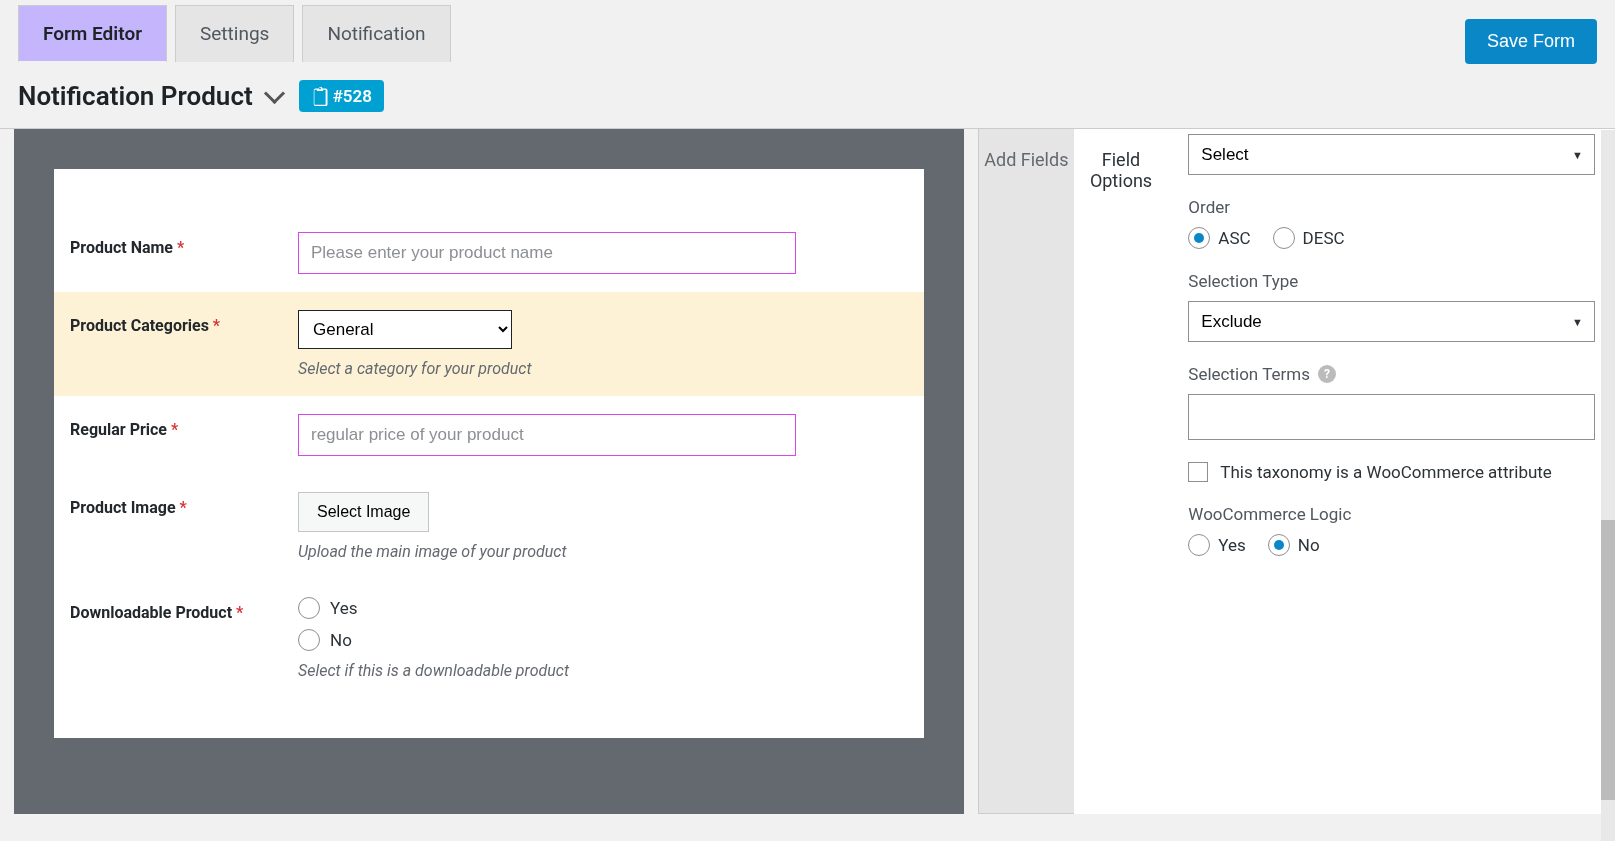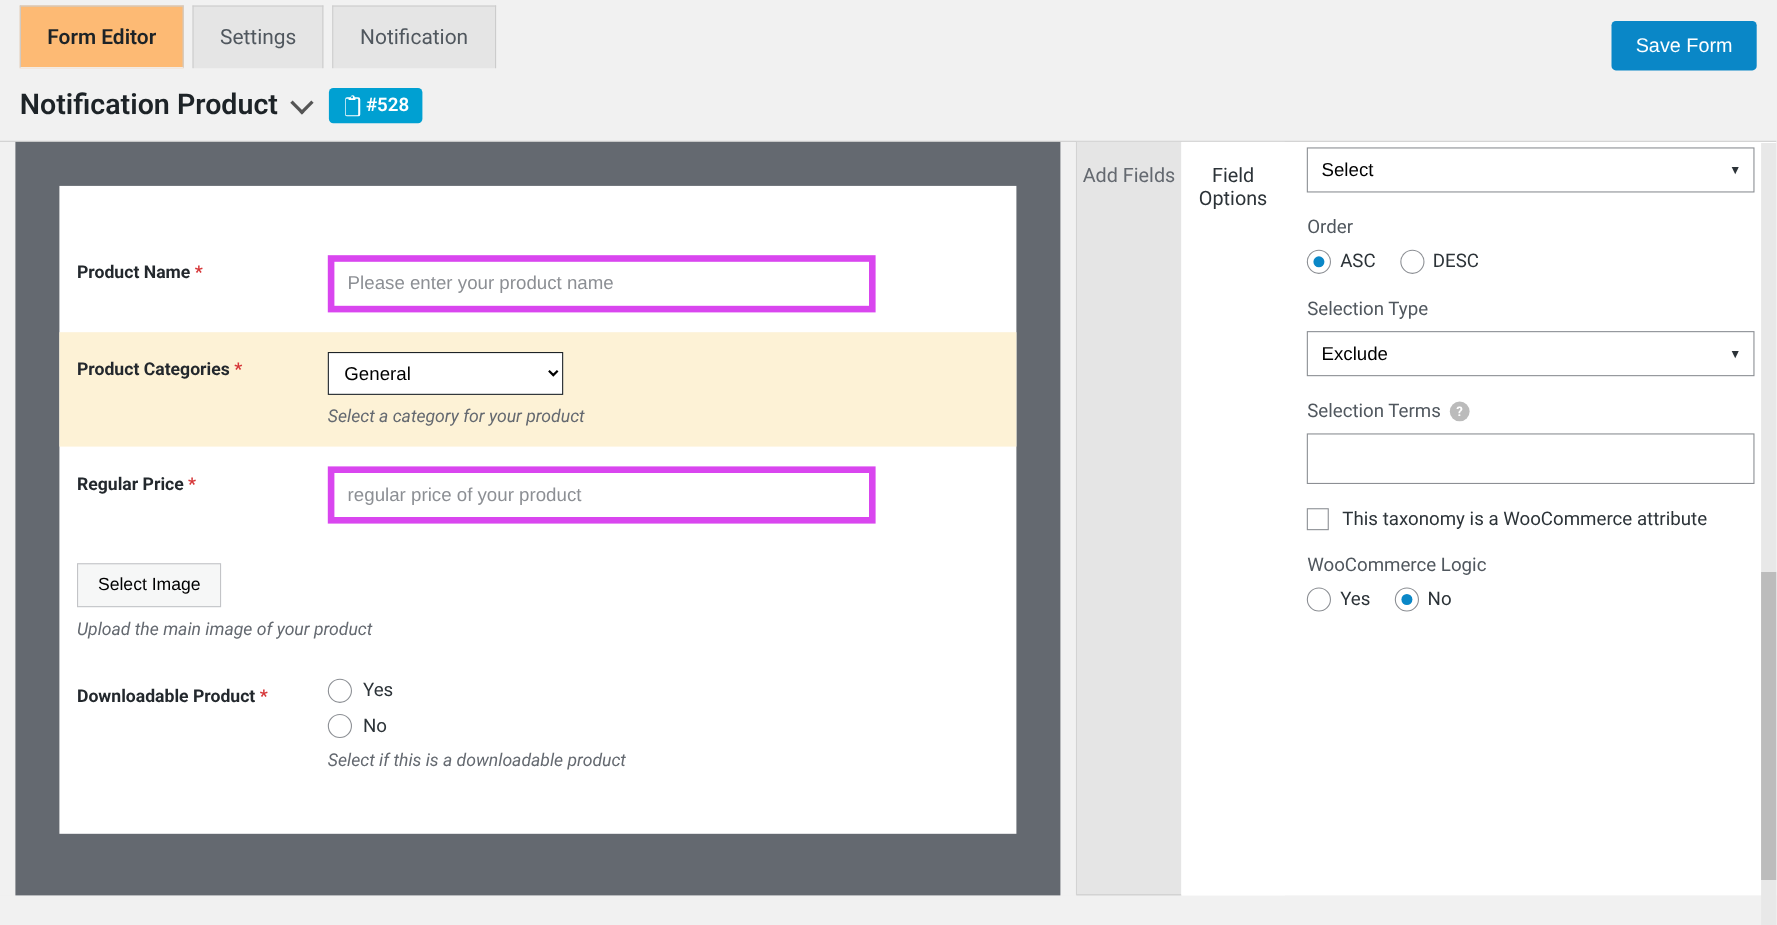--- a/index.html
+++ b/index.html
@@ -28,21 +28,21 @@
 .tab {
   padding: 16px 24px;
   font-size: 19px;
   color: #50575e;
   background: #e5e5e5;
   border: 1px solid #ccc;
   border-bottom: none;
   cursor: pointer;
 }
 .tab.active {
-  background: #fdba74;
+  background: #c4b5fd;
   color: #1d2327;
   font-weight: 600;
   border-bottom: 1px solid #f1f1f1;
   position: relative;
   z-index: 2;
 }
 .save-btn {
   margin-top: 14px;
   background: #007cba;
   background: #0a87c7;
@@ -136,21 +136,21 @@
   color: #23282d;
   padding-top: 6px;
 }
 .req { color: #d63638; font-weight: 700; }
 .form-control-area {
   flex: 1;
 }
 .text-input {
   width: 498px;
   padding: 10px 12px;
-  border: 6px solid #d946ef;
+  border: 1px solid #d946ef;
   font-size: 17px;
   color: #2c3338;
   background: #fff;
 }
 .text-input::placeholder { color: #8c8f94; }
 .select-input {
   width: 214px;
   padding: 8px 10px;
   border: 1px solid #1d2327;
   font-size: 17px;
@@ -377,20 +377,23 @@
           <div class="form-row">
             <div class="form-label">
               <span>Regular Price</span> <span class="req">*</span>
             </div>
             <div class="form-control-area">
               <input class="text-input" placeholder="regular price of your product" style="">
             </div>
           </div>
 
           <div class="form-row">
+            <div class="form-label">
+              <span>Product Image</span> <span class="req">*</span>
+            </div>
             <div class="form-control-area">
               <button class="btn-select">Select Image</button>
               <div class="help">Upload the main image of your product</div>
             </div>
           </div>
 
           <div class="form-row">
             <div class="form-label">
               <span>Downloadable Product</span> <span class="req">*</span>
             </div>

